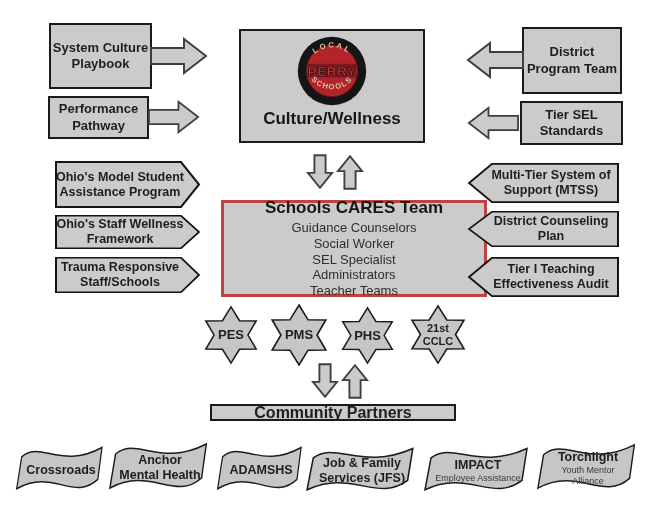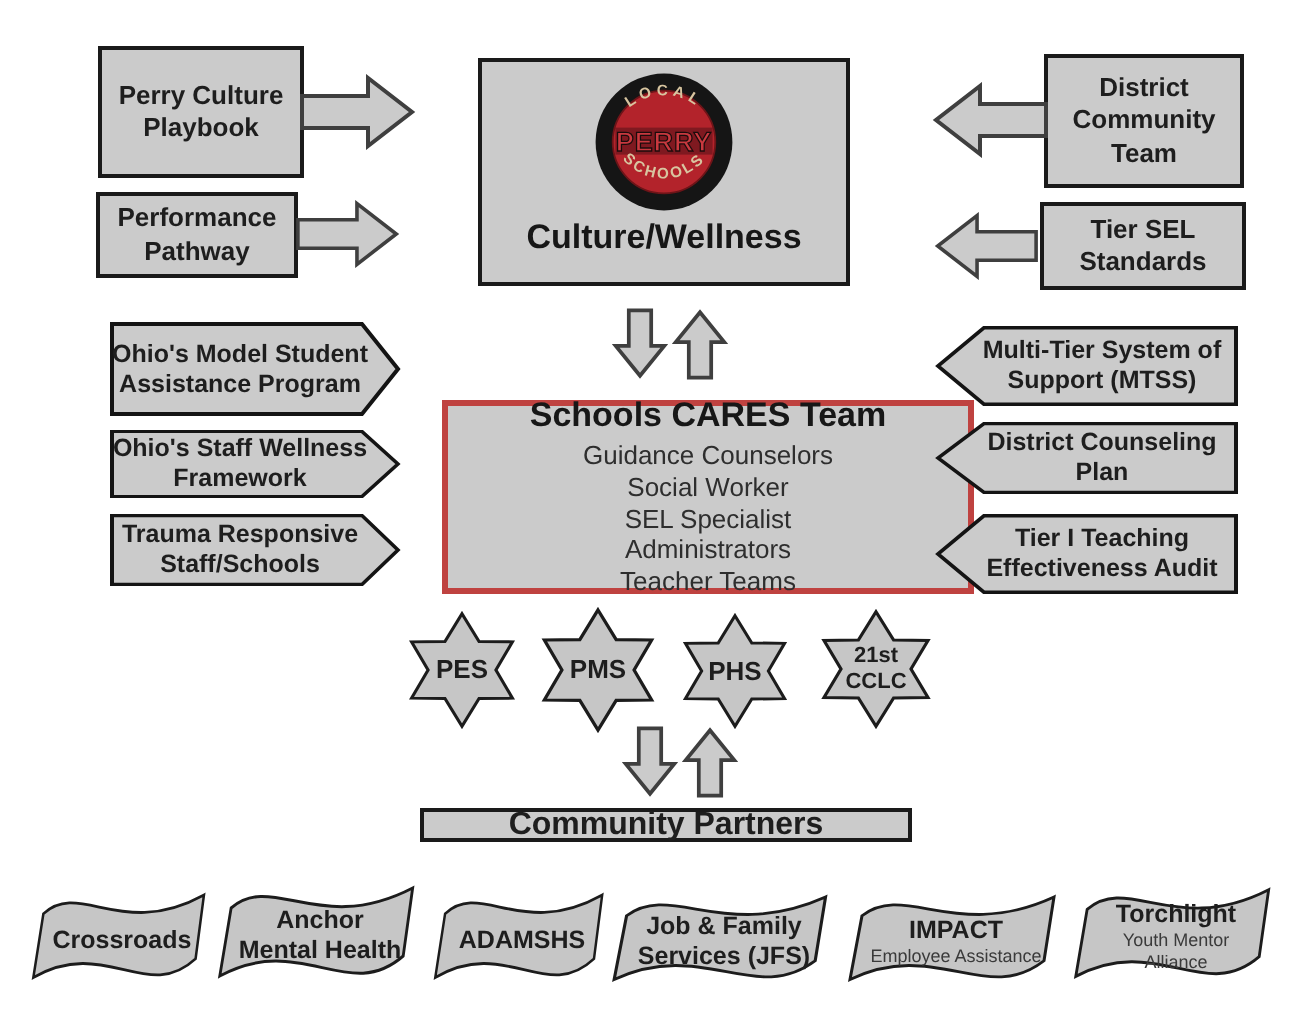--- a/index.html
+++ b/index.html
@@ -41,21 +41,21 @@
   .pent-fill{fill:#cbcbcb;stroke:#141414;stroke-width:2;}
   .star-fill{fill:#c6c6c6;stroke:#1c1c1c;stroke-width:1.6;}
   .flag-fill{fill:#c6c6c6;stroke:#1c1c1c;stroke-width:1.5;}
 </style>
 </head>
 <body>
 
 <div class="canvas">
 
   <div class="gbox" style="left:49px;top:23px;width:103px;height:66px;">
-    <span>Perry Culture Playbook</span>
+    <span>System Culture Playbook</span>
   </div>
   <svg class="abs" style="left:150px;top:37px;" width="58" height="38" viewBox="0 0 58 38">
     <polygon class="arrow-fill" points="1,11 34,11 34,2 56,19 34,36 34,27 1,27"></polygon>
   </svg>
 
   <div class="gbox" style="left:48px;top:96px;width:101px;height:43px;">
     <span>Performance Pathway</span>
   </div>
   <svg class="abs" style="left:147px;top:100px;" width="54" height="34" viewBox="0 0 58 38">
     <polygon class="arrow-fill" points="1,11 34,11 34,2 56,19 34,36 34,27 1,27"></polygon>
@@ -75,21 +75,21 @@
       </text>
       <text font-size="8.5" font-weight="bold" fill="#d8c5a0" letter-spacing="1.5">
         <textPath href="#arcBot" startOffset="50%" text-anchor="middle">SCHOOLS</textPath>
       </text>
       <text x="40" y="45" font-size="15" font-weight="bold" text-anchor="middle" fill="#c9393f" stroke="#1a0c0c" stroke-width="0.7" letter-spacing="0.5">PERRY</text>
     </svg>
     <div class="cw-title">Culture/Wellness</div>
   </div>
 
   <div class="gbox" style="left:522px;top:27px;width:100px;height:67px;">
-    <span>District Community Team</span>
+    <span>District Program Team</span>
   </div>
   <svg class="abs" style="left:466px;top:41px;" width="58" height="38" viewBox="0 0 58 38">
     <polygon class="arrow-fill" points="57,11 24,11 24,2 2,19 24,36 24,27 57,27"></polygon>
   </svg>
 
   <div class="gbox" style="left:520px;top:101px;width:103px;height:44px;">
     <span>Tier SEL Standards</span>
   </div>
   <svg class="abs" style="left:466px;top:106px;" width="54" height="34" viewBox="0 0 58 38">
     <polygon class="arrow-fill" points="57,11 24,11 24,2 2,19 24,36 24,27 57,27"></polygon>

